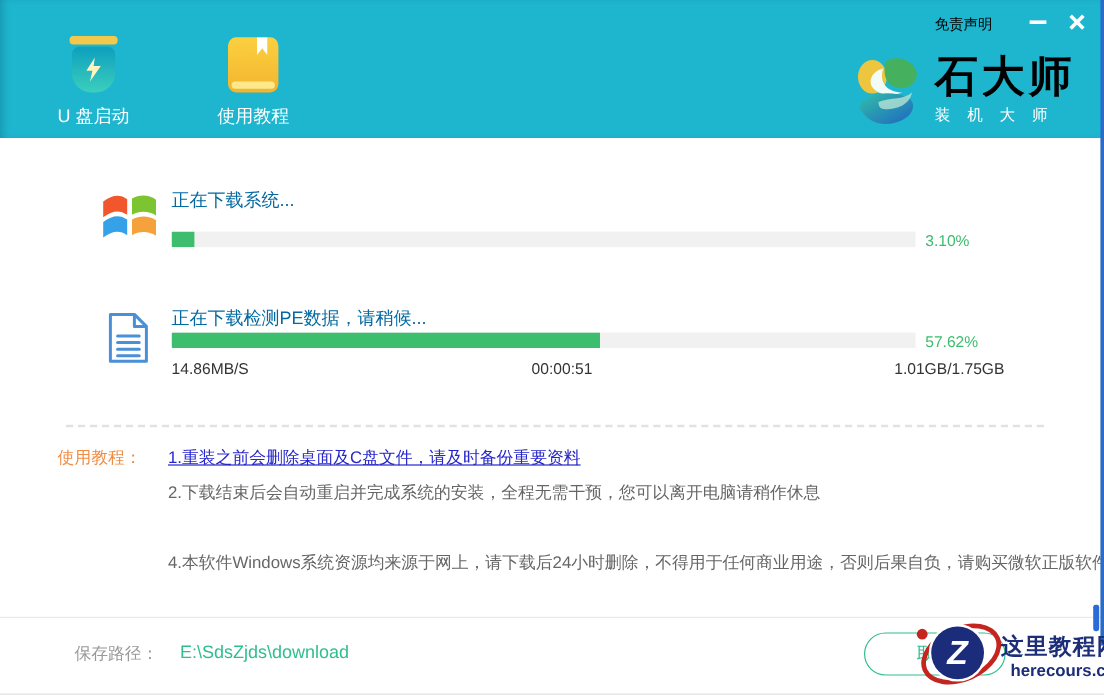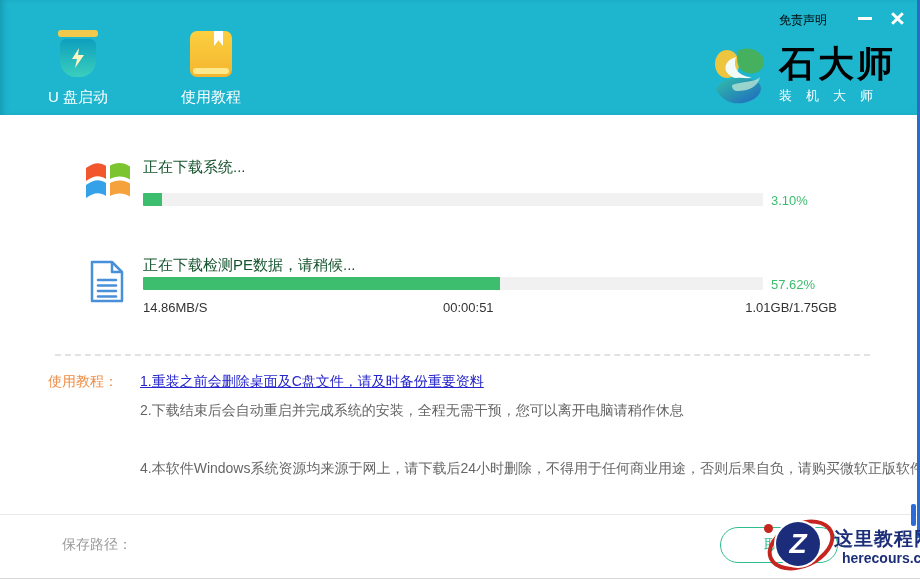--- a/index.html
+++ b/index.html
@@ -51,21 +51,21 @@
   .win-btn.close::after { transform:rotate(-45deg); }
 
   .brand { position:absolute; top:44px; right:24px; display:flex; align-items:flex-start; }
   .brand-mark { margin-right:10px; margin-top:2px; }
   .brand-name { color:#000000; font-size:36px; font-weight:bold; line-height:40px; letter-spacing:3px; }
   .brand-sub { color:#fff; font-size:13px; letter-spacing:14px; margin-top:3px; white-space:nowrap; }
 
   
   .dl-icon { position:absolute; left:84px; }
   .dl-icon.doc { left:87px; }
-  .dl-title { position:absolute; left:143px; font-size:15px; color:#14532d; }
+  .dl-title { position:absolute; left:143px; font-size:15px; color:#0369a1; }
   .bar-row { position:absolute; left:143px; width:700px; height:13px; }
   .track { width:620px; height:13px; background:#f1f1f1; border-radius:1px; overflow:hidden; }
   .fill { height:100%; background:#3dbd6e; }
   .pct { position:absolute; left:628px; top:0; font-size:13px; color:#3dbd6e; }
   .stats-row { position:absolute; left:143px; width:694px; height:16px; font-size:13px; color:#333; }
   .stats-row .speed { position:absolute; left:0; }
   .stats-row .time { position:absolute; left:300px; }
   .stats-row .size { position:absolute; right:0; }
 
   
@@ -202,20 +202,21 @@
   </div>
 
   <div class="dashline"></div>
   <span class="tips-label">使用教程：</span>
   <div class="tip hl" style="top:373px;">1.重装之前会删除桌面及C盘文件，请及时备份重要资料</div>
   <div class="tip" style="top:402px;">2.下载结束后会自动重启并完成系统的安装，全程无需干预，您可以离开电脑请稍作休息</div>
   <div class="tip" style="top:460px;">4.本软件Windows系统资源均来源于网上，请下载后24小时删除，不得用于任何商业用途，否则后果自负，请购买微软正版软件</div>
 
   <div class="footer-sep"></div>
   <span class="save-label">保存路径：</span>
+  <span class="save-path">E:\SdsZjds\download</span>
   <button class="cancel-btn">取消</button>
 
   <div class="right-edge"></div>
 
   <div class="watermark">
     <span class="wm-ring"></span>
     <span class="wm-dot"></span>
     <span class="wm-circle">Z</span>
     <span class="wm-name">这里教程网</span>
     <span class="wm-url">herecours.com</span>

